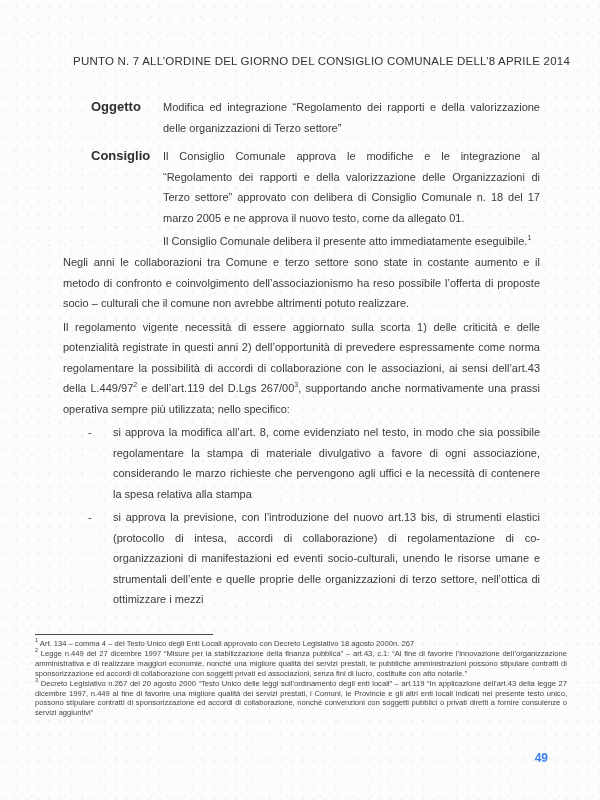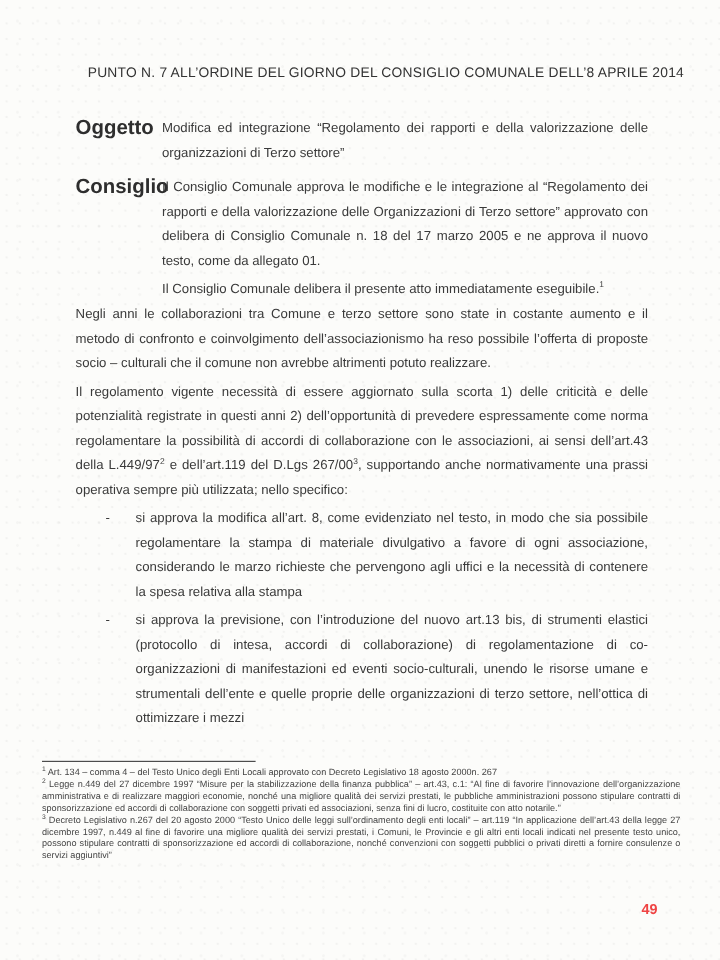--- a/index.html
+++ b/index.html
@@ -21,22 +21,23 @@
     position: absolute; top: 55px; left: 30px; right: 30px;
     text-align: right;
     font-size: 11.5px; letter-spacing: 0.2px;
     color: #333;
     white-space: nowrap;
   }
 
   .sec { position: absolute; left: 63px; width: 477px; display: flex; }
   .sec .label {
     width: 72px; flex: 0 0 72px;
-    font-weight: bold; font-size: 17px; line-height: 20.5px;
+    font-weight: bold; font-size: 13px; line-height: 20.5px;
     color: #2e2e2e;
+    margin-left: 28px;
   }
   .sec .body { width: 405px; flex: 1; }
   .sec .body p {
     margin: 0 0 3px 0;
     font-size: 11px; line-height: 20.5px;
     text-align: justify;
     color: #3a3a3a;
   }
   sup { font-size: 7px; line-height: 0; vertical-align: super; }
 
@@ -60,21 +61,21 @@
   .fn {
     margin: 0;
     font-size: 7.6px; line-height: 9.9px;
     text-align: justify;
     color: #454545;
   }
   .fn sup { font-size: 5.6px; }
 
   .pagenum {
     position: absolute; top: 751px; right: 52px;
-    font-size: 12px; font-weight: bold; color: #ef4444;
+    font-size: 12px; font-weight: bold; color: #3b82f6;
   }
 </style>
 </head>
 <body>
 
 <div class="page">
 
   <div class="title">PUNTO N. 7 ALL’ORDINE DEL GIORNO DEL CONSIGLIO COMUNALE DELL’8 APRILE 2014</div>
 
   <div class="sec" style="top:97px">

